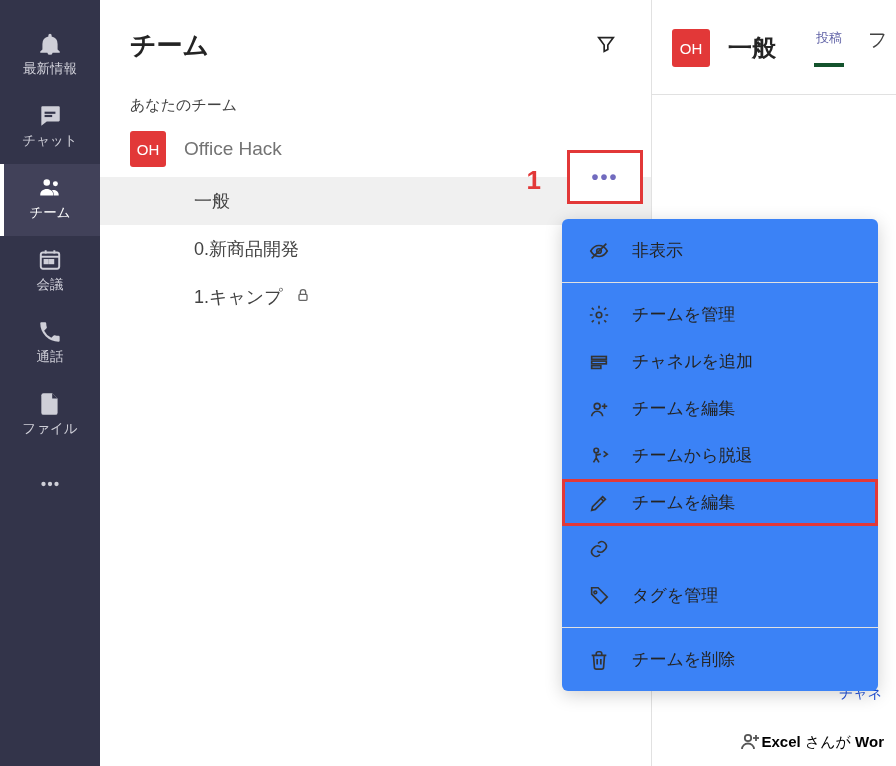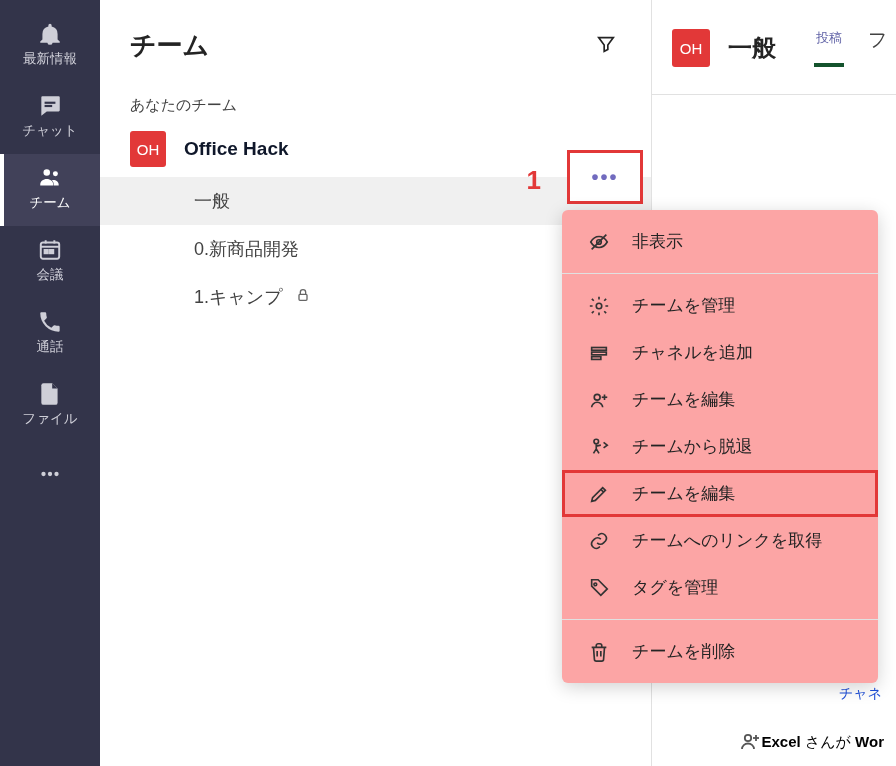--- a/index.html
+++ b/index.html
@@ -1,53 +1,53 @@
 <!DOCTYPE html>
 <html><head>
   <meta charset="utf-8">
   <style>
     * { margin: 0; padding: 0; box-sizing: border-box; }
     body { font-family: "Segoe UI", "Meiryo", sans-serif; width: 896px; height: 766px; overflow: hidden; background: #fff; }
     .app { display: flex; height: 100%; }
-    .rail { width: 100px; background: #33344a; color: #cfcfd8; display: flex; flex-direction: column; align-items: center; padding-top: 10px; text-align: center; }
+    .rail { width: 100px; background: #33344a; color: #cfcfd8; display: flex; flex-direction: column; align-items: center; padding-top: 20px; text-align: center; }
     .rail-item { display: flex; flex-direction: column; align-items: center; justify-content: center; width: 100%; padding: 10px 0 14px; font-size: 13.5px; cursor: pointer; position: relative; }
     .rail-item.active { background: #414159; color: #fff; }
     .rail-item.active::before { content: ""; position: absolute; left: 0; top: 0; bottom: 0; width: 4px; background: #fff; }
     .rail-ico { width: 28px; height: 28px; display: flex; align-items: center; justify-content: center; margin-bottom: 2px; }
     .rail-ico svg { width: 26px; height: 26px; }
     .rail-label { color: inherit; }
     .rail-more { margin-top: 8px; }
     .teams-pane { flex: 1; min-width: 0; background: #fff; border-right: 1px solid #e1e1e1; display: flex; flex-direction: column; position: relative; }
     .tp-header { display: flex; align-items: center; justify-content: space-between; padding: 28px 30px 25px; }
     .tp-title { font-size: 26px; font-weight: 700; color: #242424; }
     .tp-filter { color: #242424; padding: 4px; }
     .tp-section { font-size: 15px; color: #424242; padding: 8px 30px 6px; }
     .team-row { display: flex; align-items: center; gap: 18px; padding: 10px 30px; position: relative; }
     .team-avatar { width: 36px; height: 36px; background: #e23838; color: #fff; display: flex; align-items: center; justify-content: center; font-size: 15px; font-weight: 400; border-radius: 3px; }
-    .team-name { font-size: 19px; color: #0f172a; font-weight: bold; }
+    .team-name { font-size: 19px; color: #737373; }
     .channel { font-size: 18px; color: #424242; padding: 12px 30px 12px 94px; display: flex; align-items: center; gap: 12px; }
     .channel.selected { background: #f0f0f0; }
     .lock-ico svg { width: 16px; height: 16px; }
     .callout-num { position: absolute; font-weight: 700; color: #e23838; font-size: 26px; z-index: 5; }
     .num1 { top: 165px; right: 110px; }
     .num2 { top: 506px; left: 530px; }
     .more-btn-box { position: absolute; top: 150px; right: 8px; width: 76px; height: 54px; border: 3px solid #e23838; display: flex; align-items: center; justify-content: center; background: #fff; z-index: 4; }
     .more-dots { color: #716bbf; letter-spacing: 2px; font-size: 20px; font-weight: 700; }
     .content { width: 244px; background: #fff; display: flex; flex-direction: column; position: relative; }
     .c-header { display: flex; align-items: center; gap: 18px; padding: 27px 0 25px 20px; border-bottom: 1px solid #e1e1e1; }
     .c-avatar { width: 38px; height: 38px; background: #e23838; color: #fff; display: flex; align-items: center; justify-content: center; font-size: 15px; border-radius: 3px; }
     .c-title { font-size: 24px; font-weight: 700; color: #242424; }
     .c-tab { font-size: 13px; color: #6264a7; border-bottom: 4px solid #14532d; padding: 0 2px 16px; margin-left: 20px; }
     .c-tab-next { font-size: 19px; color: #424242; padding: 0 0 16px 6px; }
     .bottom-bits { position: absolute; bottom: 10px; right: 6px; left: 0; }
     .bottom-channel { text-align: right; font-size: 14px; color: #1d4ed8; padding-right: 8px; padding-bottom: 26px; }
     .bottom-row { display: flex; align-items: center; gap: 0; justify-content: flex-end; padding-right: 6px; font-size: 15px; }
     .bottom-row svg { width: 24px; height: 24px; }
     .bold { font-weight: 700; }
-    .context-menu { position: absolute; top: 210px; left: 562px; width: 316px; background: #fca5a5; border-radius: 6px; box-shadow: 0 4px 18px rgba(0,0,0,.18); padding: 8px 0; z-index: 10; }
+    .context-menu { position: absolute; top: 219px; left: 562px; width: 316px; background: #3b82f6; border-radius: 6px; box-shadow: 0 4px 18px rgba(0,0,0,.18); padding: 8px 0; z-index: 10; }
     .cm-item { display: flex; align-items: center; gap: 22px; padding: 12px 26px; font-size: 17px; color: #242424; cursor: pointer; position: relative; }
     .cm-sep { height: 1px; background: #e1e1e1; margin: 8px 0; }
     .cm-ico { width: 22px; display: flex; align-items: center; justify-content: center; }
     .cm-ico svg { width: 22px; height: 22px; }
     .cm-edit-hl { position: absolute; inset: 0; border: 3px solid #e23838; pointer-events: none; }
   </style>
 </head>
 <body>
 
 <div class="app">
@@ -246,21 +246,20 @@
         </svg>
     </span>
     <span>チームを編集</span>
   </div>
   <div class="cm-item">
     <span class="cm-ico">
       <svg viewBox="0 0 24 24" fill="none" stroke="#333" stroke-width="1.8">
           <path d="M10 14a5 5 0 0 0 7 0l2-2a5 5 0 0 0-7-7l-1 1M14 10a5 5 0 0 0-7 0l-2 2a5 5 0 0 0 7 7l1-1"></path>
         </svg>
     </span>
-    <span>チームへのリンクを取得</span>
   </div>
   <div class="cm-item">
     <span class="cm-ico">
       <svg viewBox="0 0 24 24" fill="none" stroke="#333" stroke-width="1.8">
           <path d="M11 3H4v7l10 10 7-7L11 3z"></path>
           <circle cx="8" cy="8" r="1.5"></circle>
         </svg>
     </span>
     <span>タグを管理</span>
   </div>

